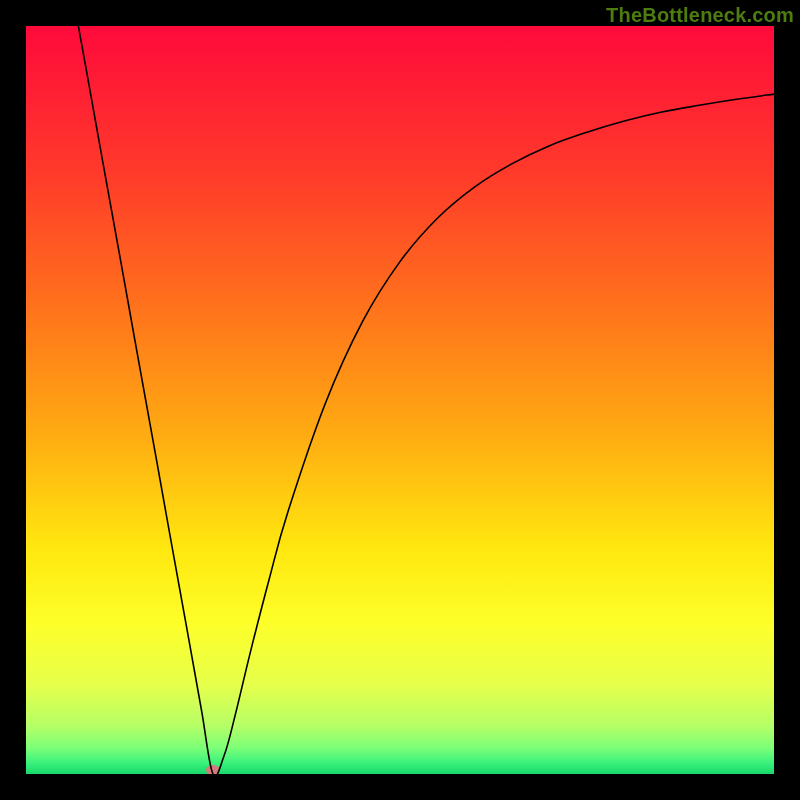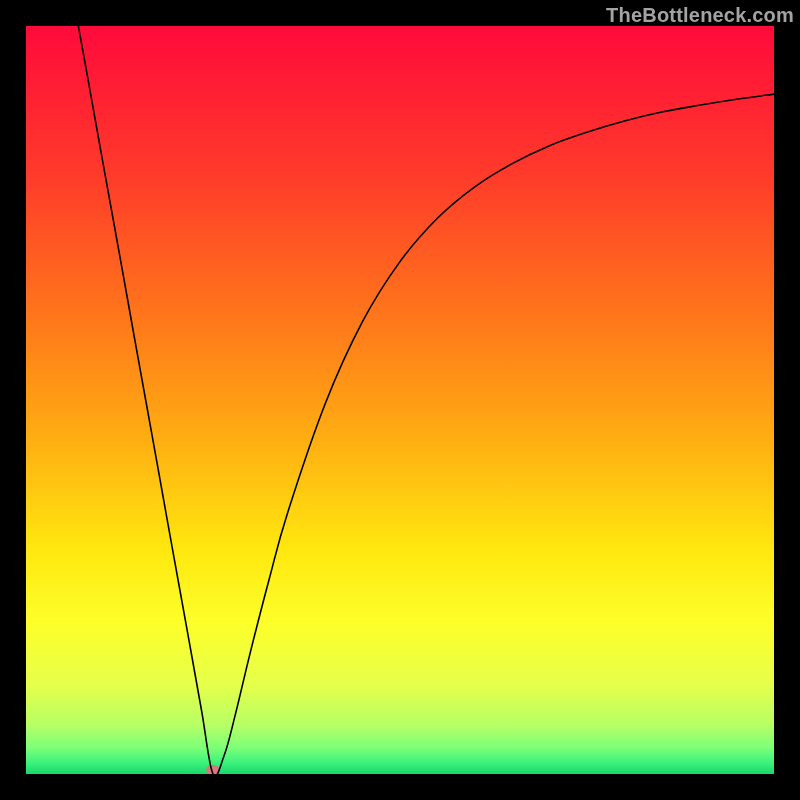--- a/index.html
+++ b/index.html
@@ -21,21 +21,21 @@
     position: absolute;
     left: 26px;
     top: 26px;
     width: 748px;
     height: 748px;
   }
   .watermark {
     position: absolute;
     top: 4px;
     right: 6px;
-    color: #a3a3a3;
+    color: #4d7c0f;
     font-size: 20px;
     font-weight: 600;
     user-select: none;
     letter-spacing: 0.2px;
   }
 </style>
 </head>
 <body>
 
 <div class="frame">

